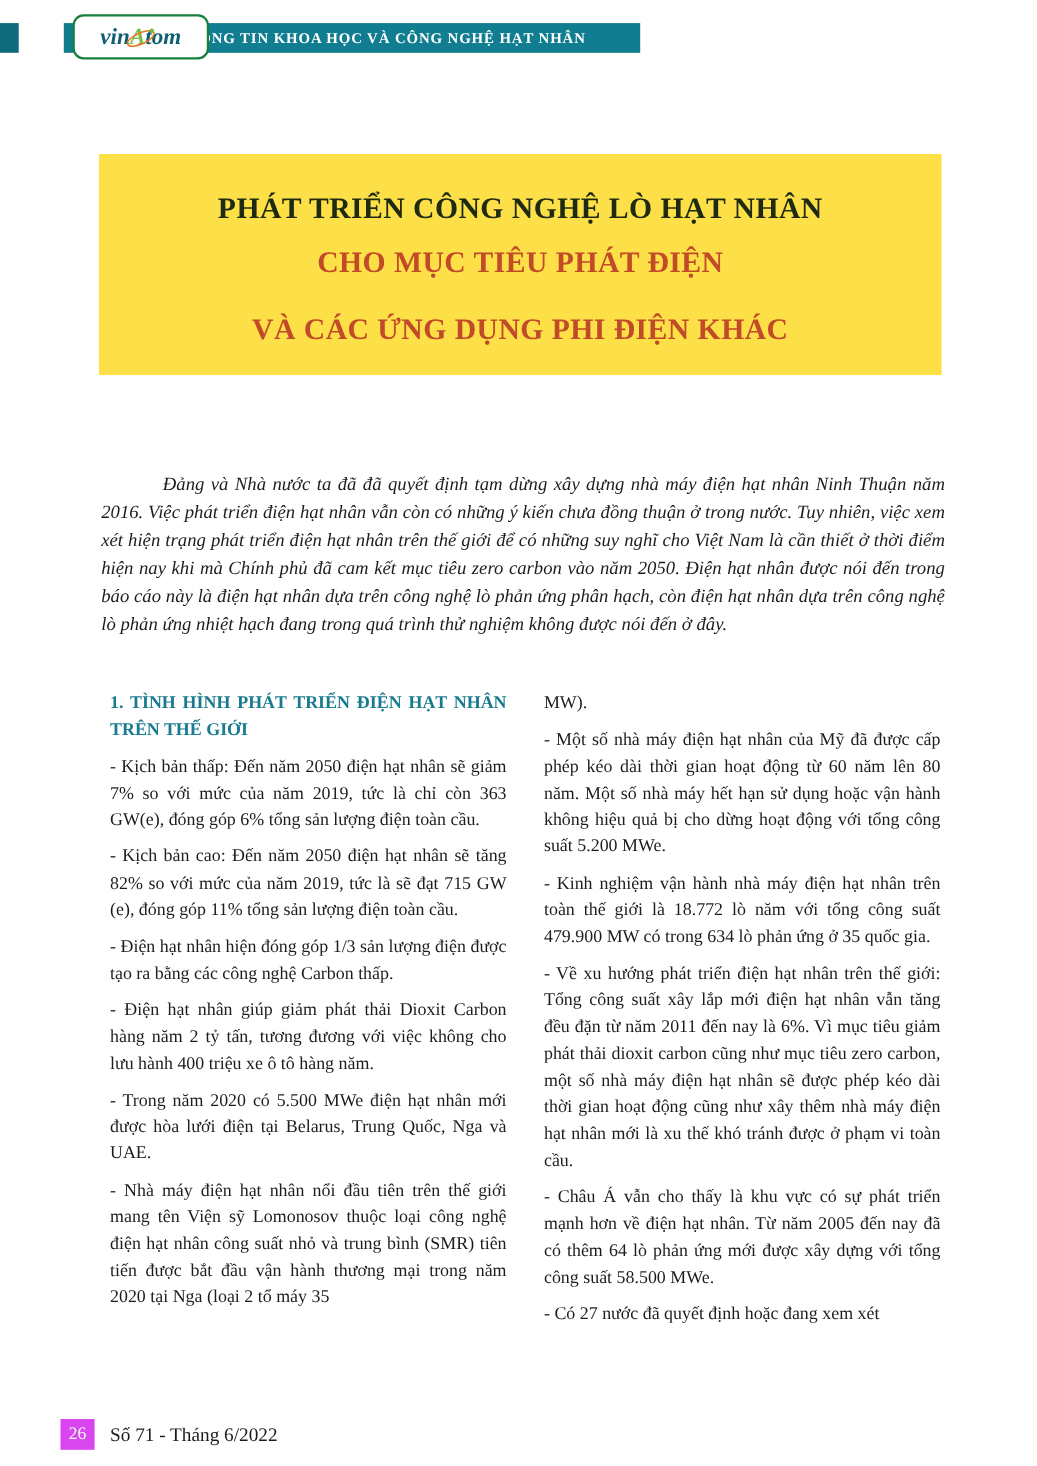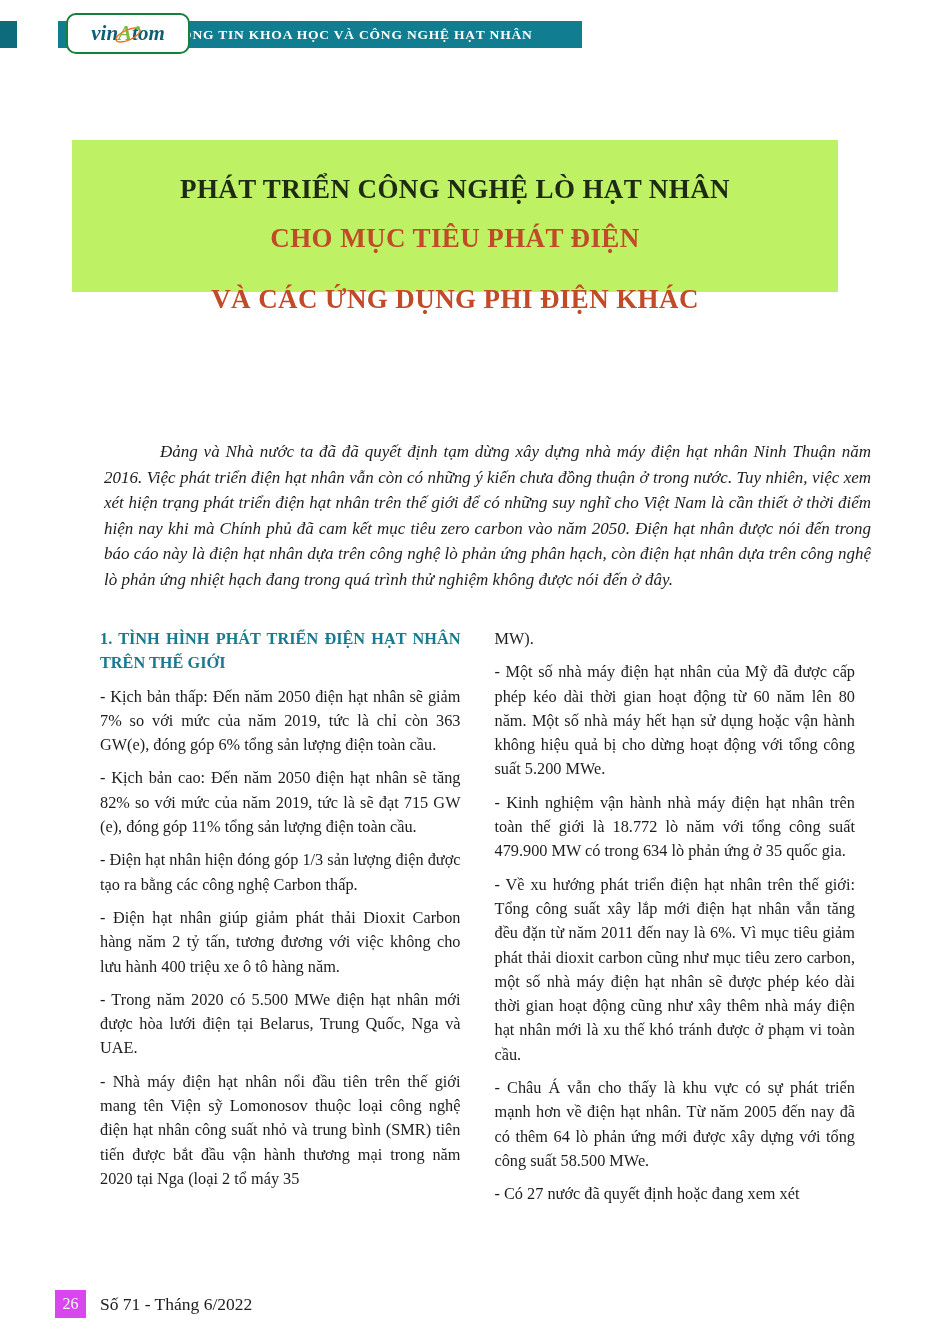--- a/index.html
+++ b/index.html
@@ -47,23 +47,23 @@
   }
   .logo-vin, .logo-tom { color: #0d5f74; }
   .logo-a { color: #72bf44; }
   .logo-orbit {
     position: absolute; left: 45px; top: 5px;
     pointer-events: none;
   }
 
   
   .title-block {
-    position: absolute; left: 72px; top: 140px;
-    width: 766px; height: 152px;
-    background: #bef264;
+    position: absolute; left: 90px; top: 140px;
+    width: 766px; height: 201px;
+    background: #fde047;
     text-align: center;
   }
   .title-line {
     font-weight: bold;
     font-size: 27px;
     letter-spacing: 0.4px;
   }
   .title-line-1 { margin-top: 34px; margin-bottom: 18px; color: #1e2a12; }
   .title-line-2 { margin-bottom: 18px; color: #c14a28; }
   .title-line-3 { color: #c14a28; margin-top: 30px; }
@@ -82,21 +82,21 @@
   
   .abstract {
     position: absolute; left: 88px; top: 423px;
     width: 767px;
     font-style: italic;
     font-size: 17px;
     line-height: 25.5px;
     text-align: justify;
     text-indent: 56px;
     color: #1c1c1a;
-    margin: 16px;
+    margin: 4px;
   }
 
   
   .columns {
     position: absolute; left: 88px; top: 627px;
     width: 767px;
     display: flex;
     gap: 22px;
   }
   .col {

